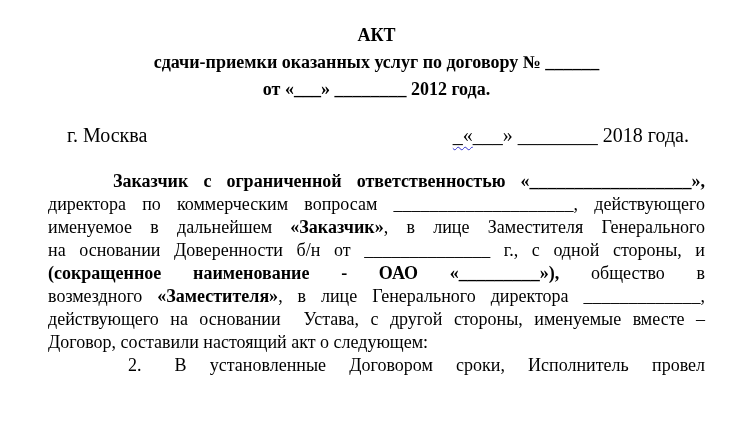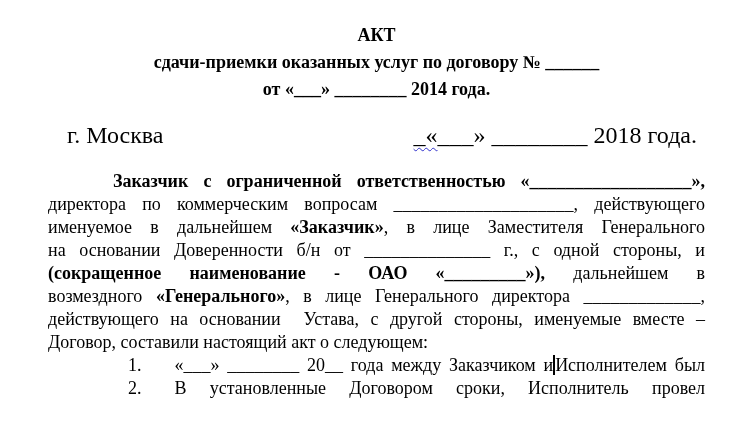--- a/index.html
+++ b/index.html
@@ -8,24 +8,24 @@
     font-family:"Liberation Serif","DejaVu Serif",serif;
   }
   .page{padding:22px 33px 0 48px;}
   .title{
     text-align:center;font-weight:bold;font-size:18px;line-height:27px;
   }
   .title .tline{text-align:center;text-align-last:center;}
   .gap-a{height:21px;}
   .gap-b{height:23px;}
   .dateline{
-    position:relative;font-size:24px;line-height:23px;height:23px;
+    position:relative;font-size:20px;line-height:23px;height:23px;
   }
   .dateline .city{margin-left:19px;}
-  .dateline .dateright{position:absolute;right:8px;top:0;white-space:nowrap;}
+  .dateline .dateright{position:absolute;right:16px;top:0;white-space:nowrap;}
   .bodytext{font-size:18px;line-height:23px;}
   .tline{
     text-align:justify;text-align-last:justify;
   }
   .nojust{text-align-last:left;}
   .ind1{text-indent:65px;}
   .ind2{text-indent:80px;}
   .b{font-weight:bold;}
   .tab{display:inline-block;width:33px;}
   .caret{
@@ -41,38 +41,37 @@
   }
 </style>
 </head>
 <body>
 
 <div class="page">
 
   <div class="title">
       <div class="tline"><span class="b">АКТ</span></div>
       <div class="tline"><span class="b">сдачи-приемки оказанных услуг по договору № ______</span></div>
-      <div class="tline"><span class="b">от «___» ________ 2014 года.</span></div>
+      <div class="tline"><span class="b">от «___» ________ 2012 года.</span></div>
     </div>
 
   <div class="gap-a"></div>
 
   <div class="dateline">
     <span class="city">г. Москва</span>
     <span class="dateright"><span class="spell">_«</span><span>___» ________ 2018 года.</span></span>
   </div>
 
   <div class="gap-b"></div>
 
   <div class="bodytext">
       <div class="tline ind1"><span class="b">Заказчик с ограниченной ответственностью «__________________»,</span></div>
       <div class="tline"><span>директора по коммерческим вопросам ____________________, действующего</span></div>
       <div class="tline"><span>именуемое в дальнейшем </span><span class="b">«Заказчик»</span><span>, в лице Заместителя Генерального</span></div>
       <div class="tline"><span>на основании Доверенности б/н от ______________ г., с одной стороны, и</span></div>
-      <div class="tline"><span class="b">(сокращенное наименование - ОАО «_________»),</span><span> дальнейшем в</span></div>
-      <div class="tline"><span>возмездного </span><span class="b">«Генерального»</span><span>, в лице Генерального директора _____________,</span></div>
+      <div class="tline"><span class="b">(сокращенное наименование - ОАО «_________»),</span><span> общество в</span></div>
+      <div class="tline"><span>возмездного </span><span class="b">«Заместителя»</span><span>, в лице Генерального директора _____________,</span></div>
       <div class="tline"><span>действующего на основании&nbsp; Устава, с другой стороны, именуемые вместе –</span></div>
       <div class="tline nojust"><span>Договор, составили настоящий акт о следующем:</span></div>
-      <div class="tline ind2"><span>1.</span><span class="tab"></span><span>«___» ________ 20__ года между Заказчиком и</span><span class="caret"></span><span>Исполнителем был</span></div>
       <div class="tline ind2"><span>2.</span><span class="tab"></span><span>В установленные Договором сроки, Исполнитель провел</span></div>
     </div>
 
 </div>
 
 </body></html>

